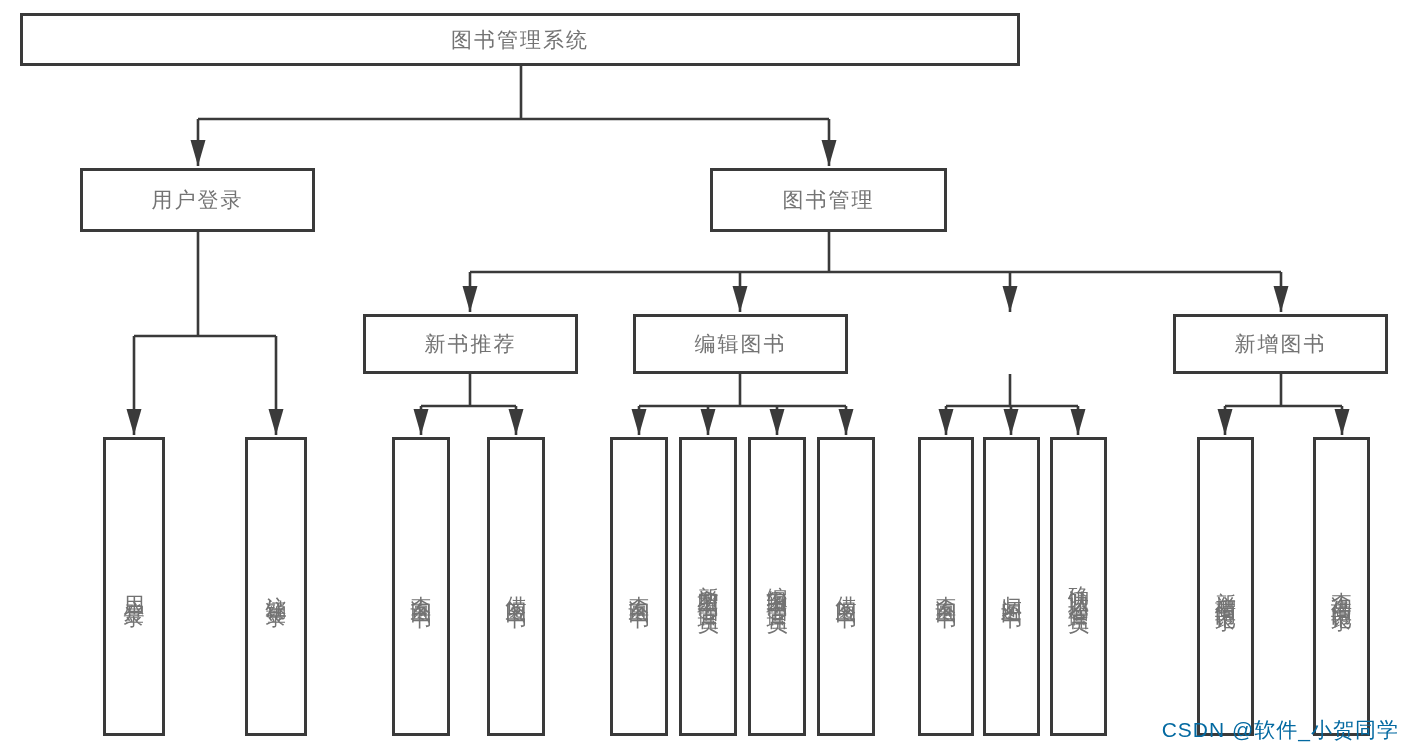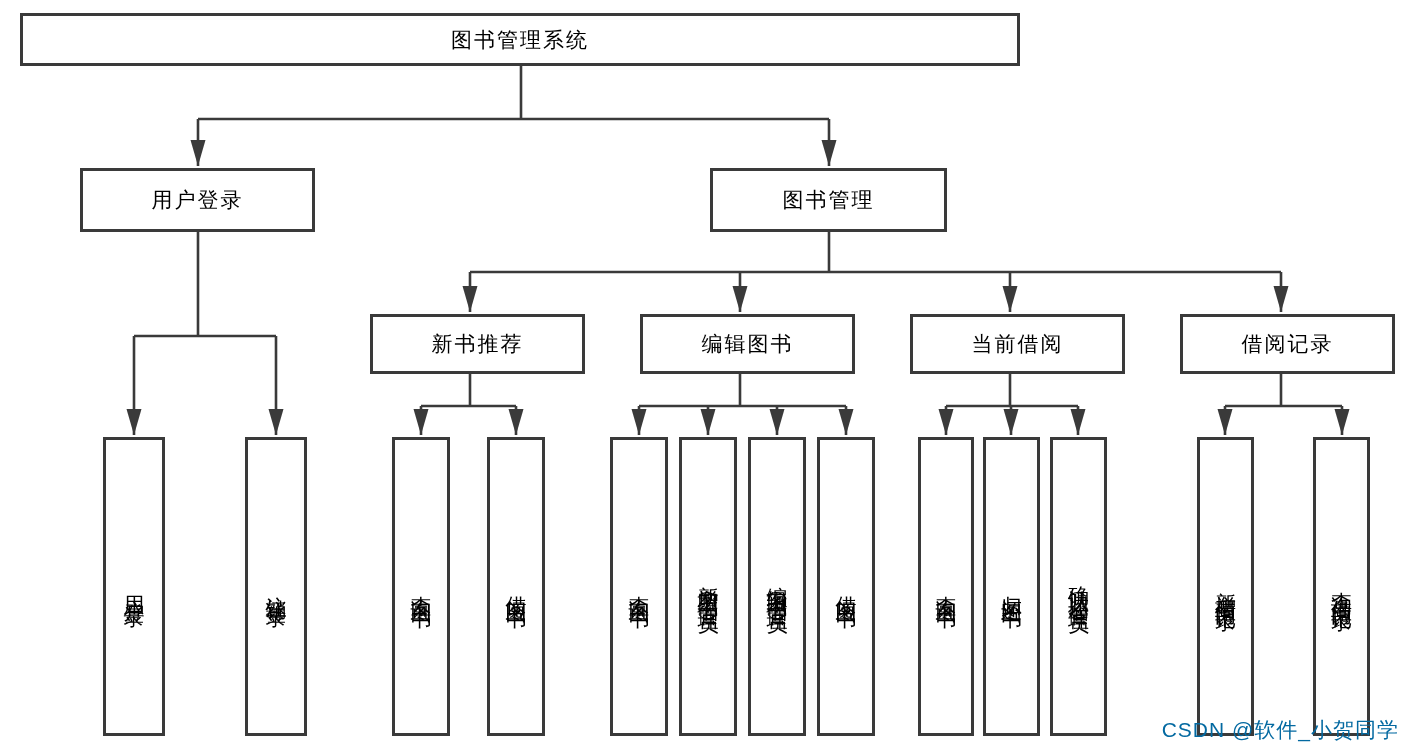--- a/index.html
+++ b/index.html
@@ -4,27 +4,27 @@
 <style>
   html,body{margin:0;padding:0;background:#ffffff;}
   body{
     width:1405px;height:747px;position:relative;overflow:hidden;
     font-family:"Liberation Sans","DejaVu Sans",sans-serif;
   }
   .stage{position:absolute;left:0;top:0;width:1405px;height:747px;background:#ffffff;}
   svg.connectors{position:absolute;left:0;top:0;z-index:1;}
   .box{
     position:absolute;box-sizing:border-box;background:#ffffff;
-    border:3px solid #3a3a3a;color:#000000;
+    border:3px solid #3a3a3a;color:#737373;
     display:flex;align-items:center;justify-content:center;
     z-index:2;letter-spacing:2px;
   }
   .root{left:20px;top:13px;width:1000px;height:53px;font-size:21px;}
   .l2{top:168px;height:64px;font-size:21px;}
-  .l3{top:314px;height:60px;width:215px;font-size:21px;margin-left:7px;}
+  .l3{top:314px;height:60px;width:215px;font-size:21px;}
   .leaf{
     top:437px;height:299px;font-size:21px;
     writing-mode:vertical-rl;text-orientation:mixed;
     letter-spacing:4px;line-height:1.05;
     display:flex;align-items:center;justify-content:center;
   }
   .watermark{
     position:absolute;right:6px;bottom:3px;z-index:5;
     color:#0369a1;font-size:21px;letter-spacing:1px;
     pointer-events:none;
@@ -92,22 +92,21 @@
     </g>
   </svg>
 
   <div class="box root">图书管理系统</div>
 
   <div class="box l2" style="left:80px;width:235px">用户登录</div>
   <div class="box l2" style="left:710px;width:237px">图书管理</div>
 
   <div class="box l3" style="left:363px">新书推荐</div>
   <div class="box l3" style="left:633px">编辑图书</div>
-  <div class="box l3" style="left:903px">当前借阅</div>
-  <div class="box l3" style="left:1173px">借阅记录</div>
+  <div class="box l3" style="left:1173px">新增图书</div>
 
   <div class="box leaf" style="left:103px;width:62px">用户登录</div>
   <div class="box leaf" style="left:245px;width:62px">注销登录</div>
 
   <div class="box leaf" style="left:392px;width:58px">查询图书</div>
   <div class="box leaf" style="left:487px;width:58px">借阅图书</div>
 
   <div class="box leaf" style="left:610px;width:58px">查询图书</div>
   <div class="box leaf" style="left:679px;width:58px">新增图书（管理员）</div>
   <div class="box leaf" style="left:748px;width:58px">编辑图书（管理员）</div>

